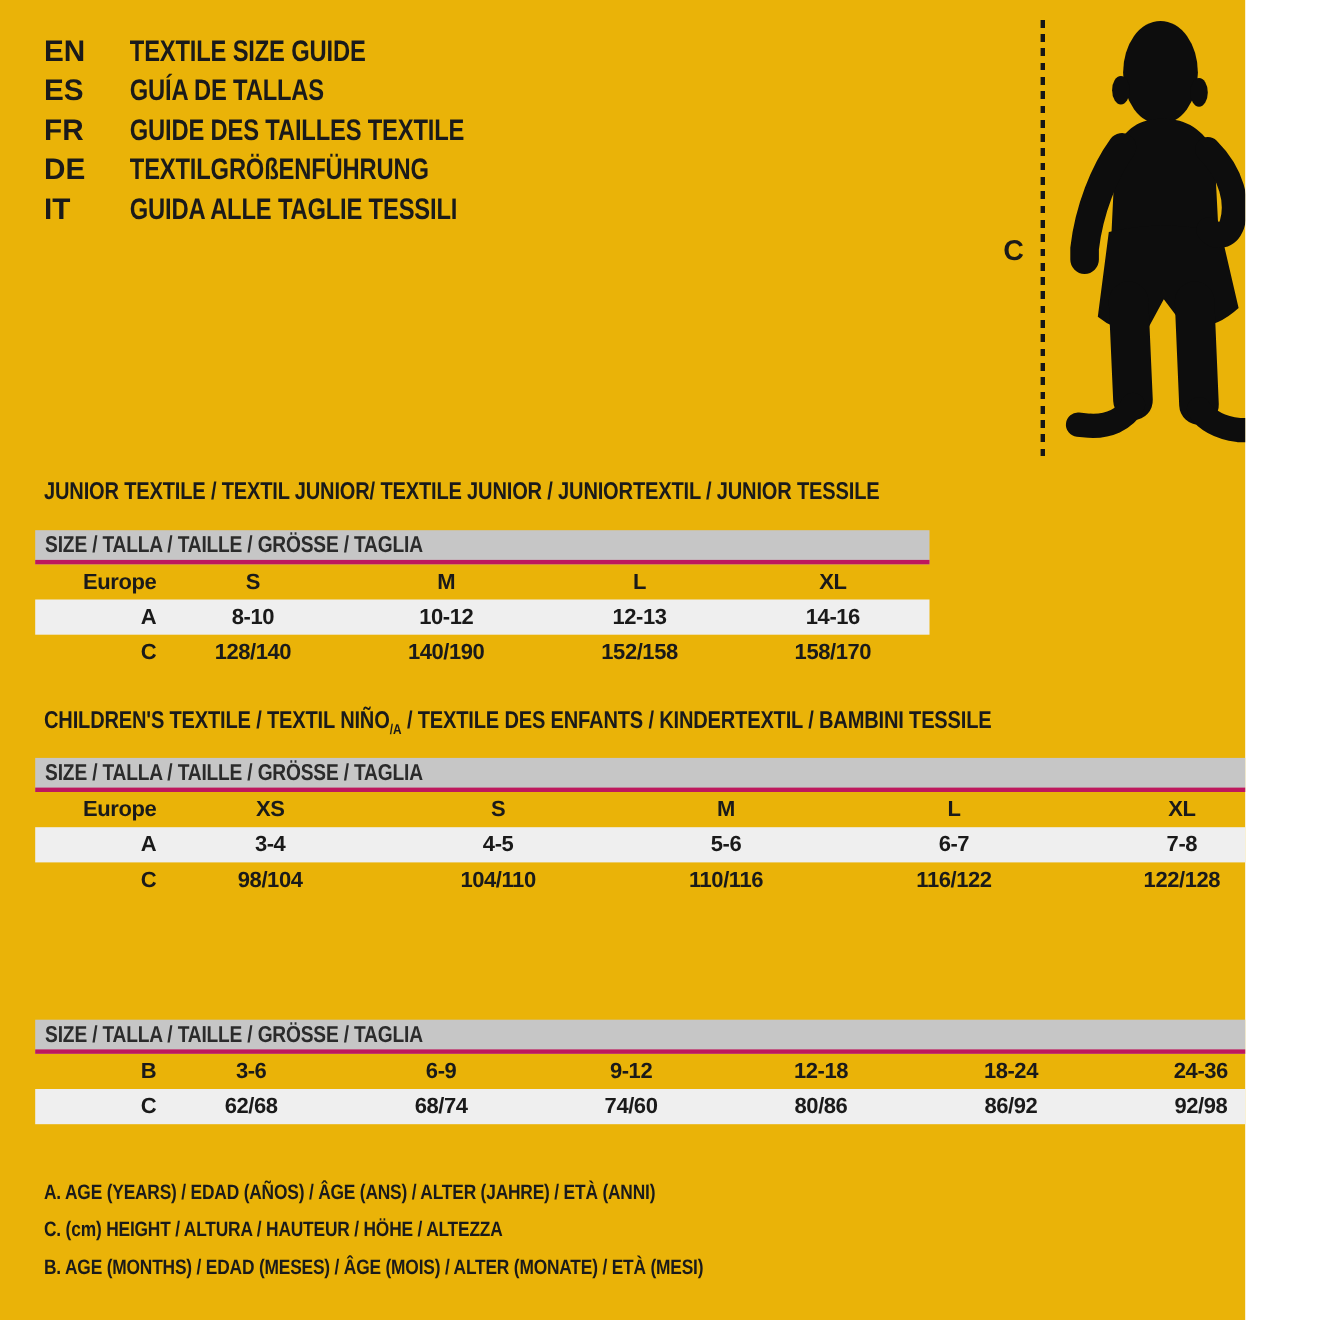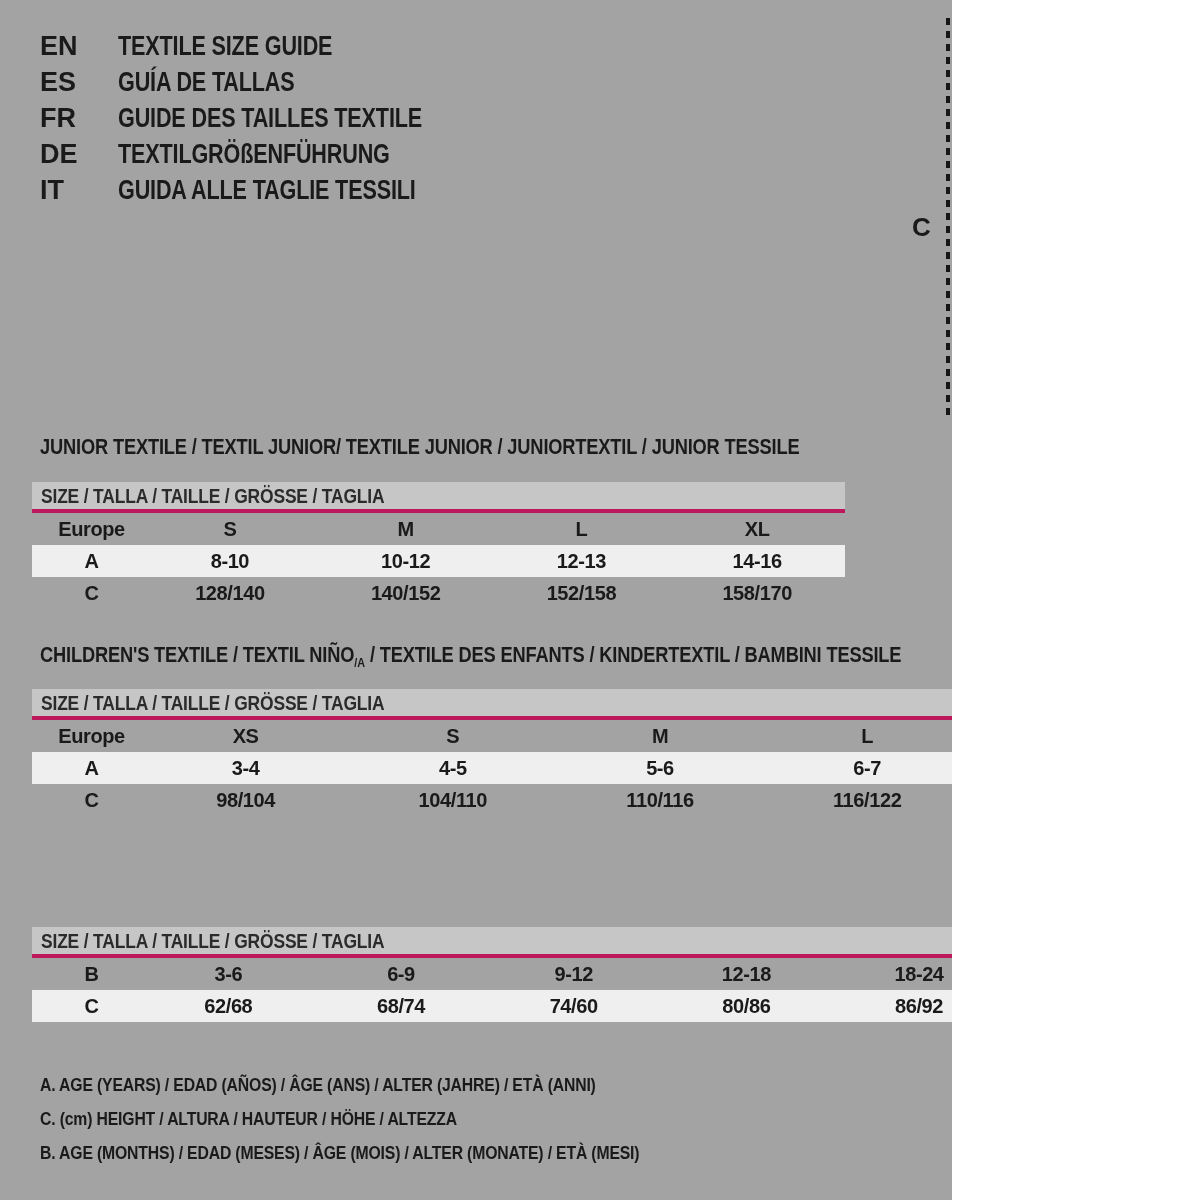--- a/index.html
+++ b/index.html
@@ -3,21 +3,21 @@
 <meta charset="utf-8">
 <style>
   * { box-sizing: border-box; }
   html, body { margin: 0; padding: 0; }
   body {
     width: 1200px; height: 1200px;
     background: #ffffff;
     font-family: "Liberation Sans", sans-serif;
     color: #1a1a1a;
   }
-  .page { position: relative; width: 952px; height: 1200px; background: #a3a3a3; overflow: hidden; }
+  .page { position: relative; width: 1132px; height: 1200px; background: #eab308; overflow: hidden; }
 
   
   .cond { display: inline-block; transform: scaleX(0.83); transform-origin: 0 50%; white-space: nowrap; letter-spacing: -0.2px; }
 
   
   .lang-list { position: absolute; left: 40px; top: 28px; }
   .lang-row { display: flex; align-items: center; height: 36px; font-weight: bold; font-size: 27px; }
   .lang-code { width: 78px; flex: 0 0 78px; }
   .lang-title .cond { transform: scaleX(0.80); }
 
@@ -37,21 +37,21 @@
 
   
   .size-table { position: absolute; left: 32px; }
   .tbar {
     height: 31px; background: #c6c6c6; border-bottom: 4px solid #be185d;
     display: flex; align-items: center; padding-left: 9px;
     font-size: 21px; font-weight: bold; color: #2b2b2b;
   }
   .trow { display: flex; align-items: center; height: 32px; font-size: 20px; font-weight: bold; letter-spacing: -0.4px; }
   .trow.shaded { background: #efefef; }
-  .rlabel { flex: 0 0 110px; padding-left: 9px; text-align: center; }
+  .rlabel { flex: 0 0 110px; padding-left: 9px; text-align: right; }
   .cell { flex: 1 1 0; text-align: center; }
 
   
   .legend { position: absolute; left: 40px; top: 1068px; }
   .legend-line { height: 34px; display: flex; align-items: center; font-size: 19px; font-weight: bold; }
 </style>
 </head>
 <body>
 
 <div class="page">
@@ -118,21 +118,21 @@
     <div class="trow shaded">
       <div class="rlabel">A</div>
       <div class="cell">8-10</div>
       <div class="cell">10-12</div>
       <div class="cell">12-13</div>
       <div class="cell">14-16</div>
     </div>
     <div class="trow">
       <div class="rlabel">C</div>
       <div class="cell">128/140</div>
-      <div class="cell">140/152</div>
+      <div class="cell">140/190</div>
       <div class="cell">152/158</div>
       <div class="cell">158/170</div>
     </div>
   </div>
 
   <div class="section-title" style="top:643px;">
     <span class="cond"><span>CHILDREN'S TEXTILE / TEXTIL NIÑO</span><span class="sub">/A</span><span> / TEXTILE DES ENFANTS / KINDERTEXTIL / BAMBINI TESSILE</span></span>
   </div>
   <div class="size-table" style="top:689px; width:1146px;">
     <div class="tbar">

